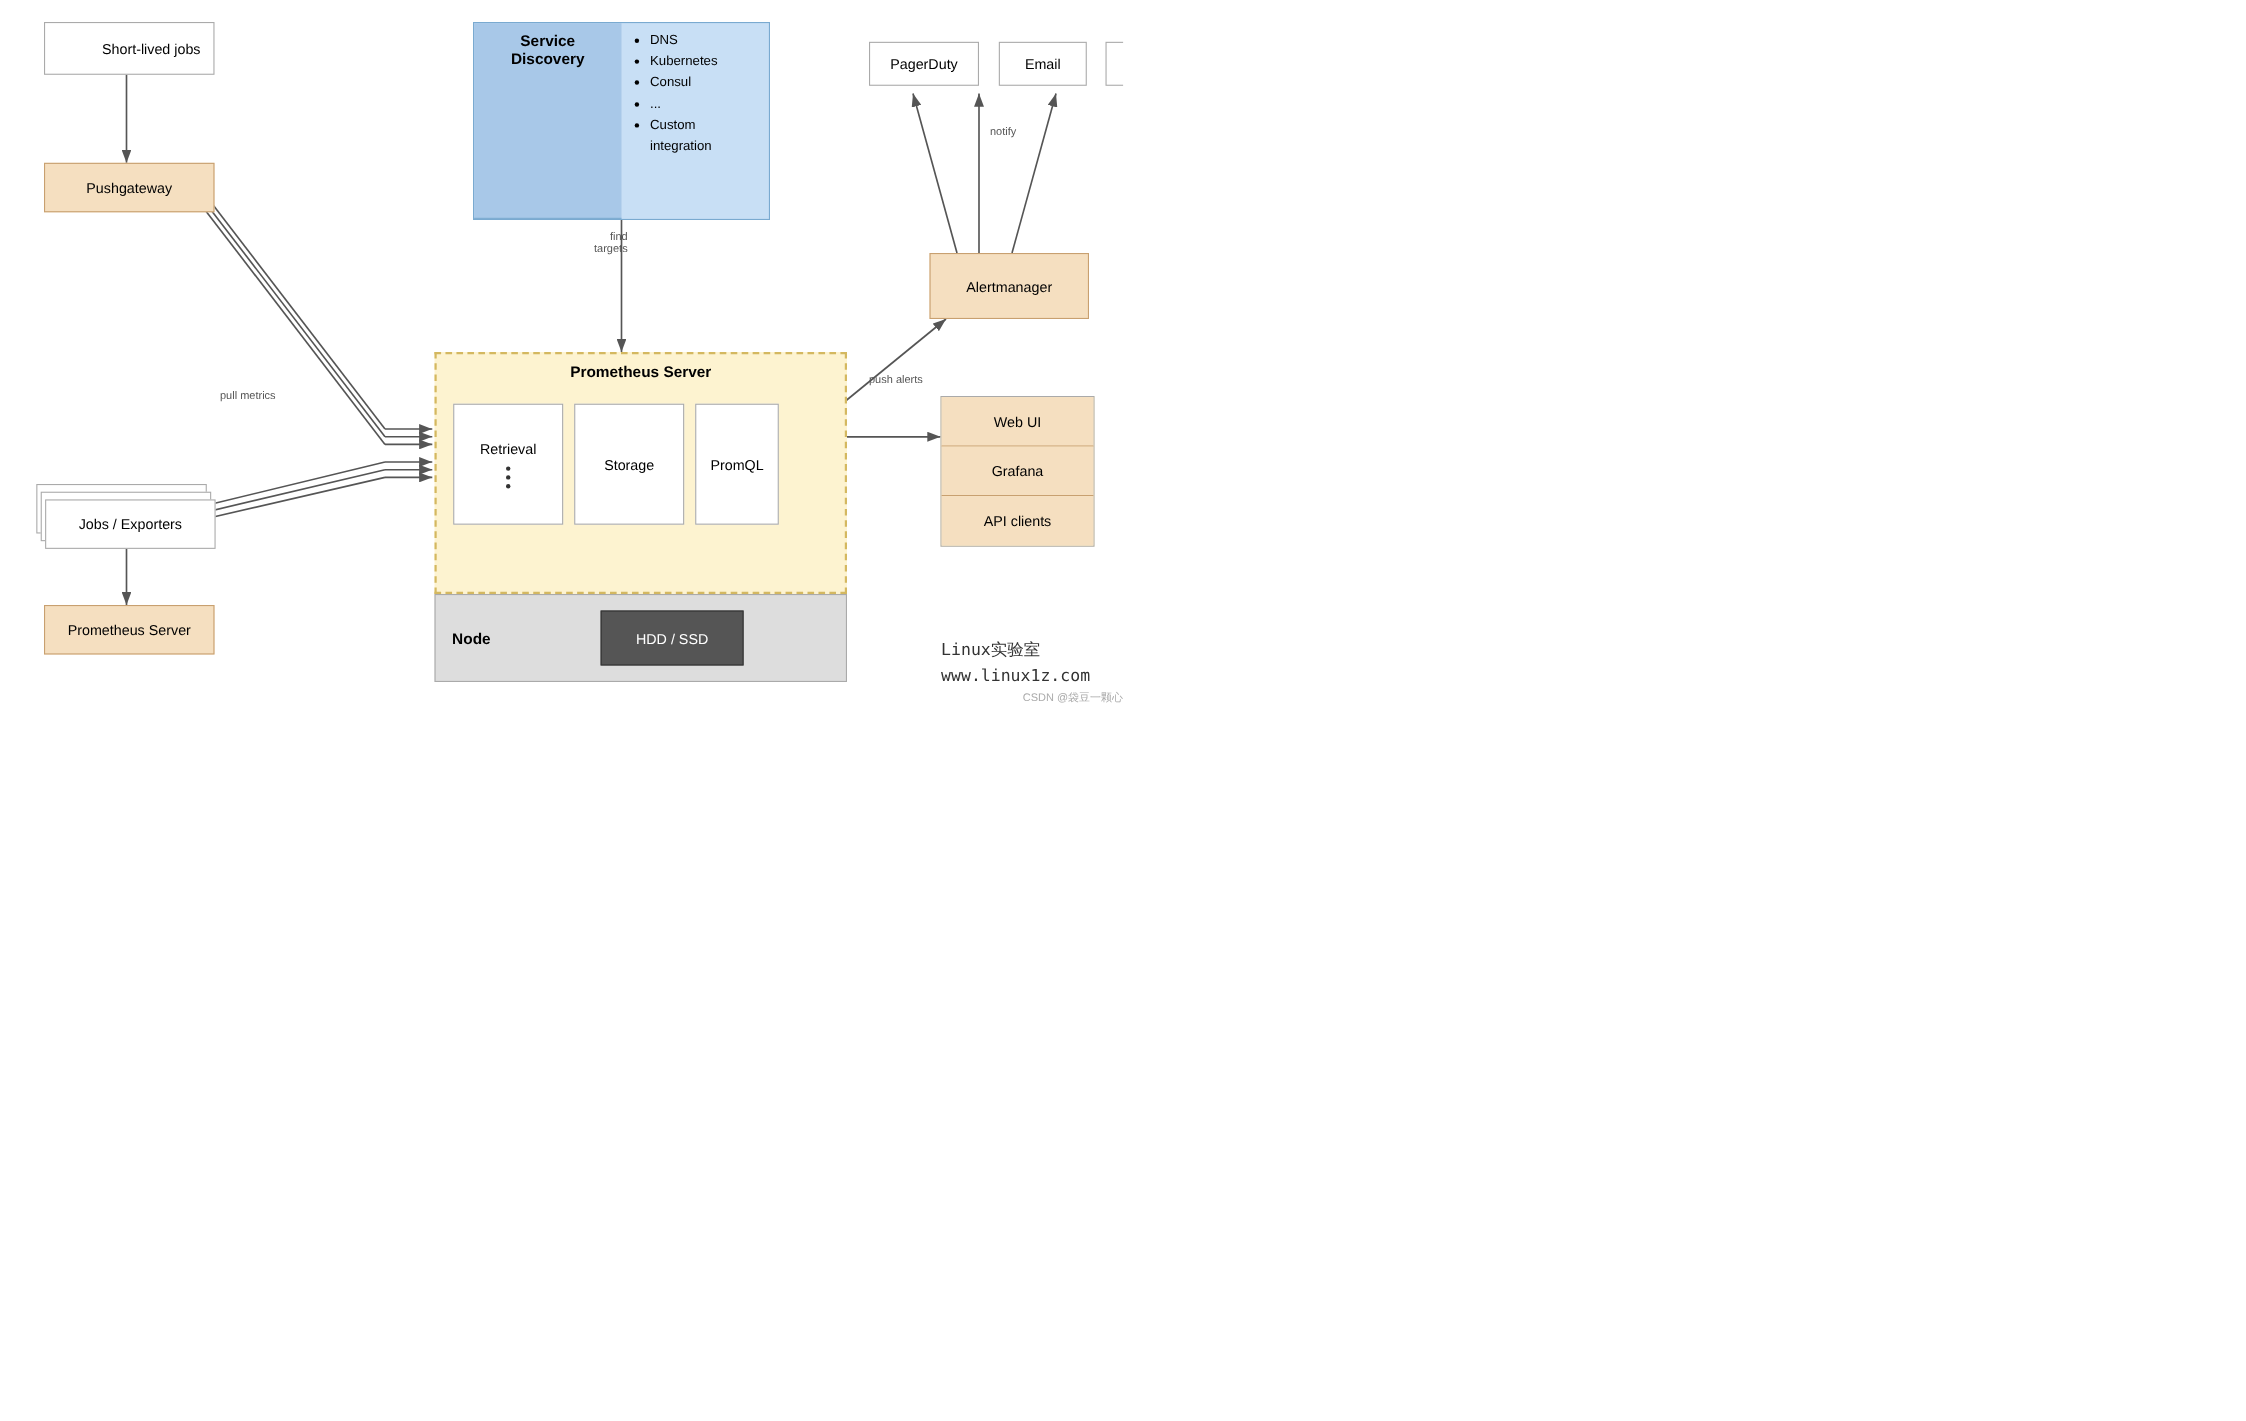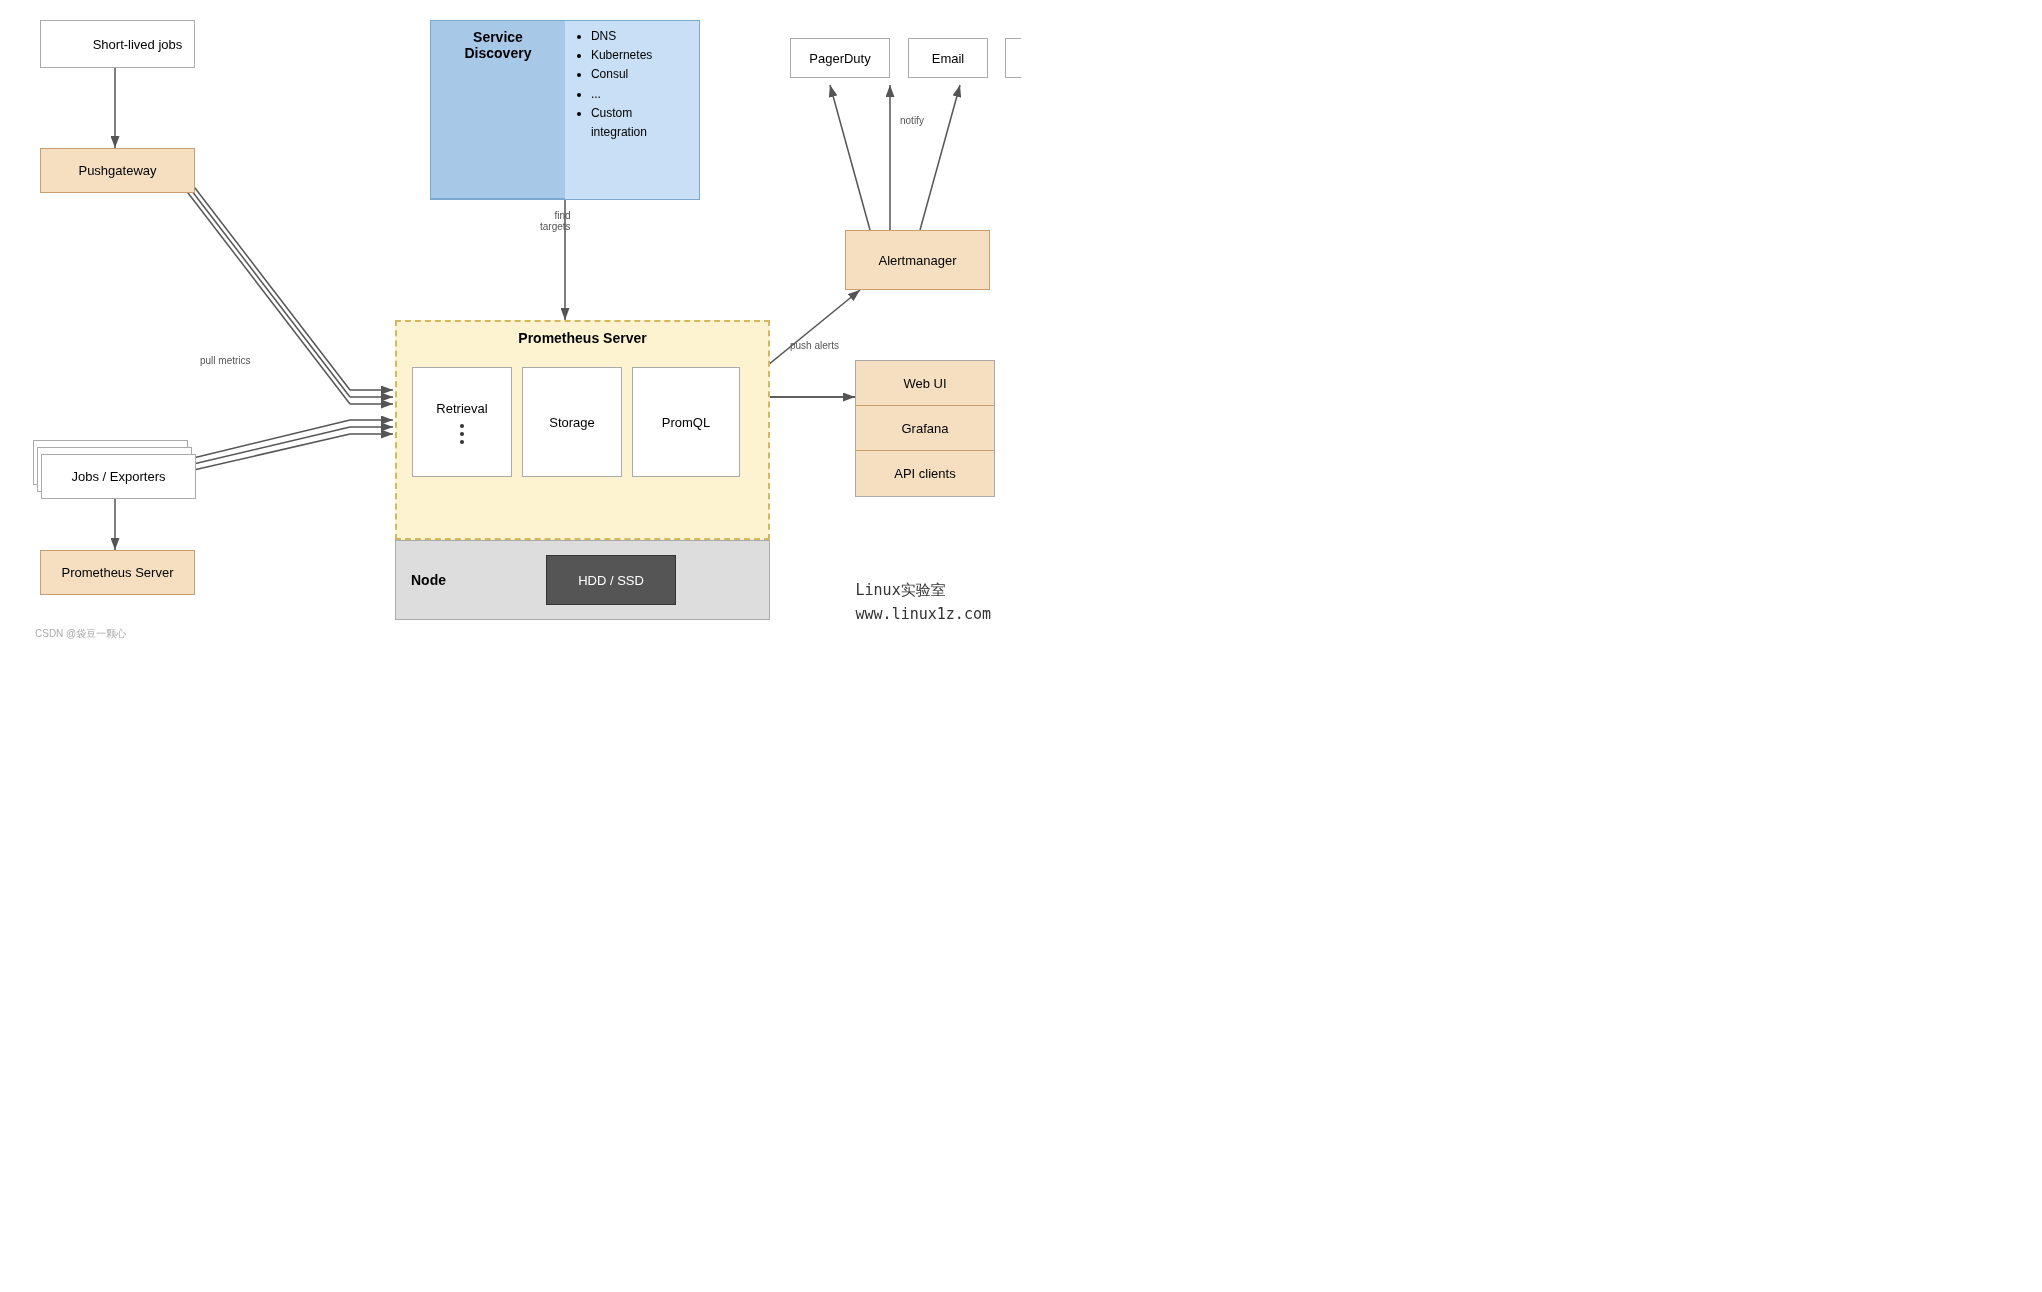--- a/index.html
+++ b/index.html
@@ -79,21 +79,21 @@
       font-size: 15px;
       color: #333;
       line-height: 1.6;
     }
 
     .csdn-label {
       position: absolute;
       bottom: 5px;
       left: 0;
       right: 0;
-      text-align: left;
+      text-align: right;
       font-size: 10px;
       color: #aaa;
       margin-left: 35px;
     }
 
     .retrieval-dots {
       display: flex;
       flex-direction: column;
       align-items: center;
       justify-content: center;
@@ -210,21 +210,21 @@
           <div class="dot"></div>
           <div class="dot"></div>
           <div class="dot"></div>
         </div>
       </div>
 
       <div class="box box-white" style="position:relative; width:100px; height:110px;">
         <span>Storage</span>
       </div>
 
-      <div class="box box-white" style="position:relative; width:108px; height:110px;">
+      <div class="box box-white" style="position:relative; width:76px; height:110px;">
         <span>PromQL</span>
       </div>
     </div>
   </div>
 
   <div class="box box-node-outer" style="left:395px; top:540px; width:375px; height:80px; align-items:center; justify-content:flex-start; padding:0 15px; gap:20px;">
     <span style="font-weight:bold; font-size:14px;">Node</span>
 
     <div class="box box-dark" style="position:relative; left:80px; width:130px; height:50px;">
       <span>HDD / SSD</span>

